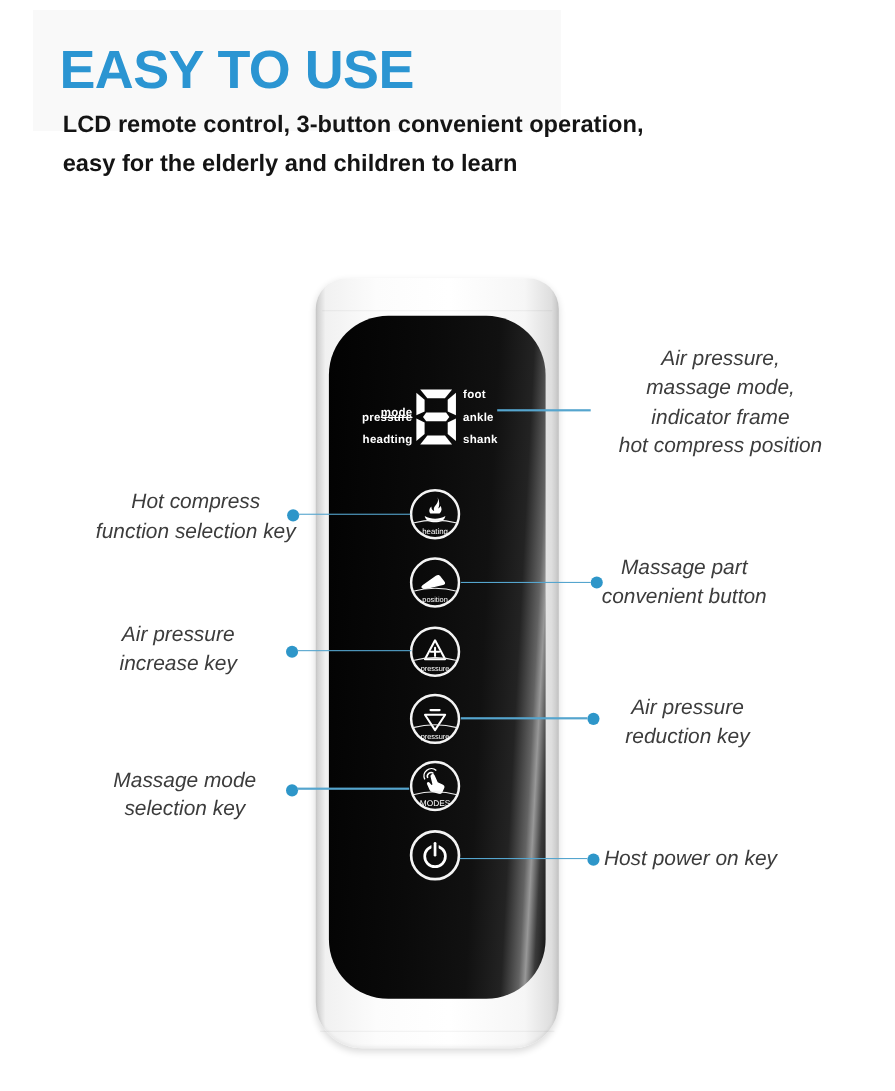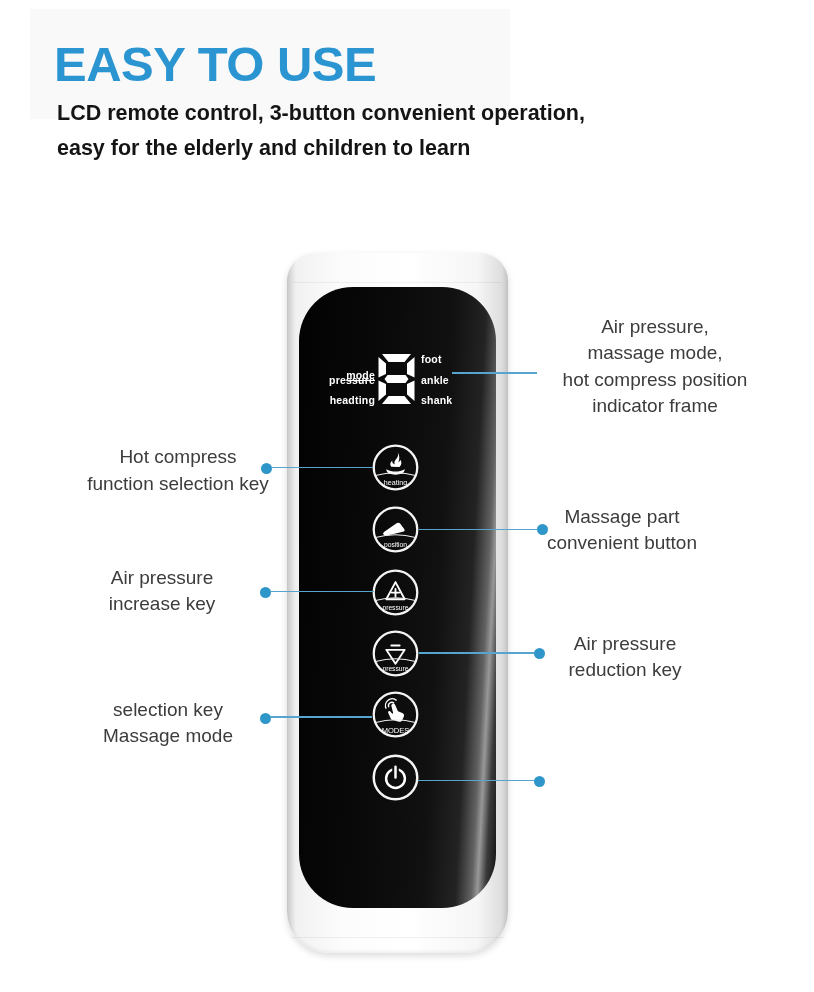--- a/index.html
+++ b/index.html
@@ -32,21 +32,21 @@
     letter-spacing:.2px;white-space:nowrap;z-index:3;
   }
   .lcd-left{right:439px;text-align:right;}
   .lcd-right{left:421px;text-align:right;}
   
   .btn{width:47px;height:47px;z-index:3;}
   .btn svg{display:block;}
   .btn text{font-family:"Liberation Sans", sans-serif;}
   
   .callout{
-    font-size:19px;line-height:26.6px;color:#3c3c3c;text-align:center;z-index:5;
+    font-size:19px;line-height:26.6px;color:#3c3c3c;text-align:center;z-index:5;font-style:italic;
   }
   .callout.single{text-align:left;white-space:nowrap;}
   .dot{width:11px;height:11px;border-radius:50%;background:#2e96c9;z-index:6;}
   .cline{height:1.6px;background:#55a5ce;z-index:6;}
 </style>
 </head>
 <body>
 
 <div class="canvas">
 
@@ -160,44 +160,47 @@
   <div class="abs cline" style="left:271px;top:466.5px;width:102px;"></div>
 
   <div class="abs callout" style="left:42px;top:564.5px;width:240px;">
     <div>Air pressure</div>
     <div>increase key</div>
   </div>
   <div class="abs dot" style="left:259.5px;top:586.5px;"></div>
   <div class="abs cline" style="left:270px;top:590.7px;width:104px;"></div>
 
   <div class="abs callout" style="left:48px;top:696.5px;width:240px;">
+    <div>Massage mode</div>
     <div>selection key</div>
-    <div>Massage mode</div>
   </div>
   <div class="abs dot" style="left:259.5px;top:712.5px;"></div>
   <div class="abs cline" style="left:270px;top:716.2px;width:102px;"></div>
 
   <div class="abs callout" style="left:535px;top:313.5px;width:240px;">
     <div>Air pressure,</div>
     <div>massage mode,</div>
+    <div>indicator frame</div>
     <div>hot compress position</div>
-    <div>indicator frame</div>
   </div>
   <div class="abs cline" style="left:452px;top:372px;width:85px;"></div>
 
   <div class="abs callout" style="left:502px;top:503.5px;width:240px;">
     <div>Massage part</div>
     <div>convenient button</div>
   </div>
   <div class="abs dot" style="left:536.5px;top:523.5px;"></div>
   <div class="abs cline" style="left:419px;top:528.7px;width:118px;"></div>
 
   <div class="abs callout" style="left:505px;top:630.5px;width:240px;">
     <div>Air pressure</div>
     <div>reduction key</div>
   </div>
   <div class="abs dot" style="left:533.5px;top:647.5px;"></div>
   <div class="abs cline" style="left:419px;top:652px;width:115px;"></div>
 
+  <div class="abs callout single" style="left:549px;top:768px;">
+    <div>Host power on key</div>
+  </div>
   <div class="abs dot" style="left:533.5px;top:775.5px;"></div>
   <div class="abs cline" style="left:418px;top:779.7px;width:116px;"></div>
 
 </div>
 
 </body></html>

